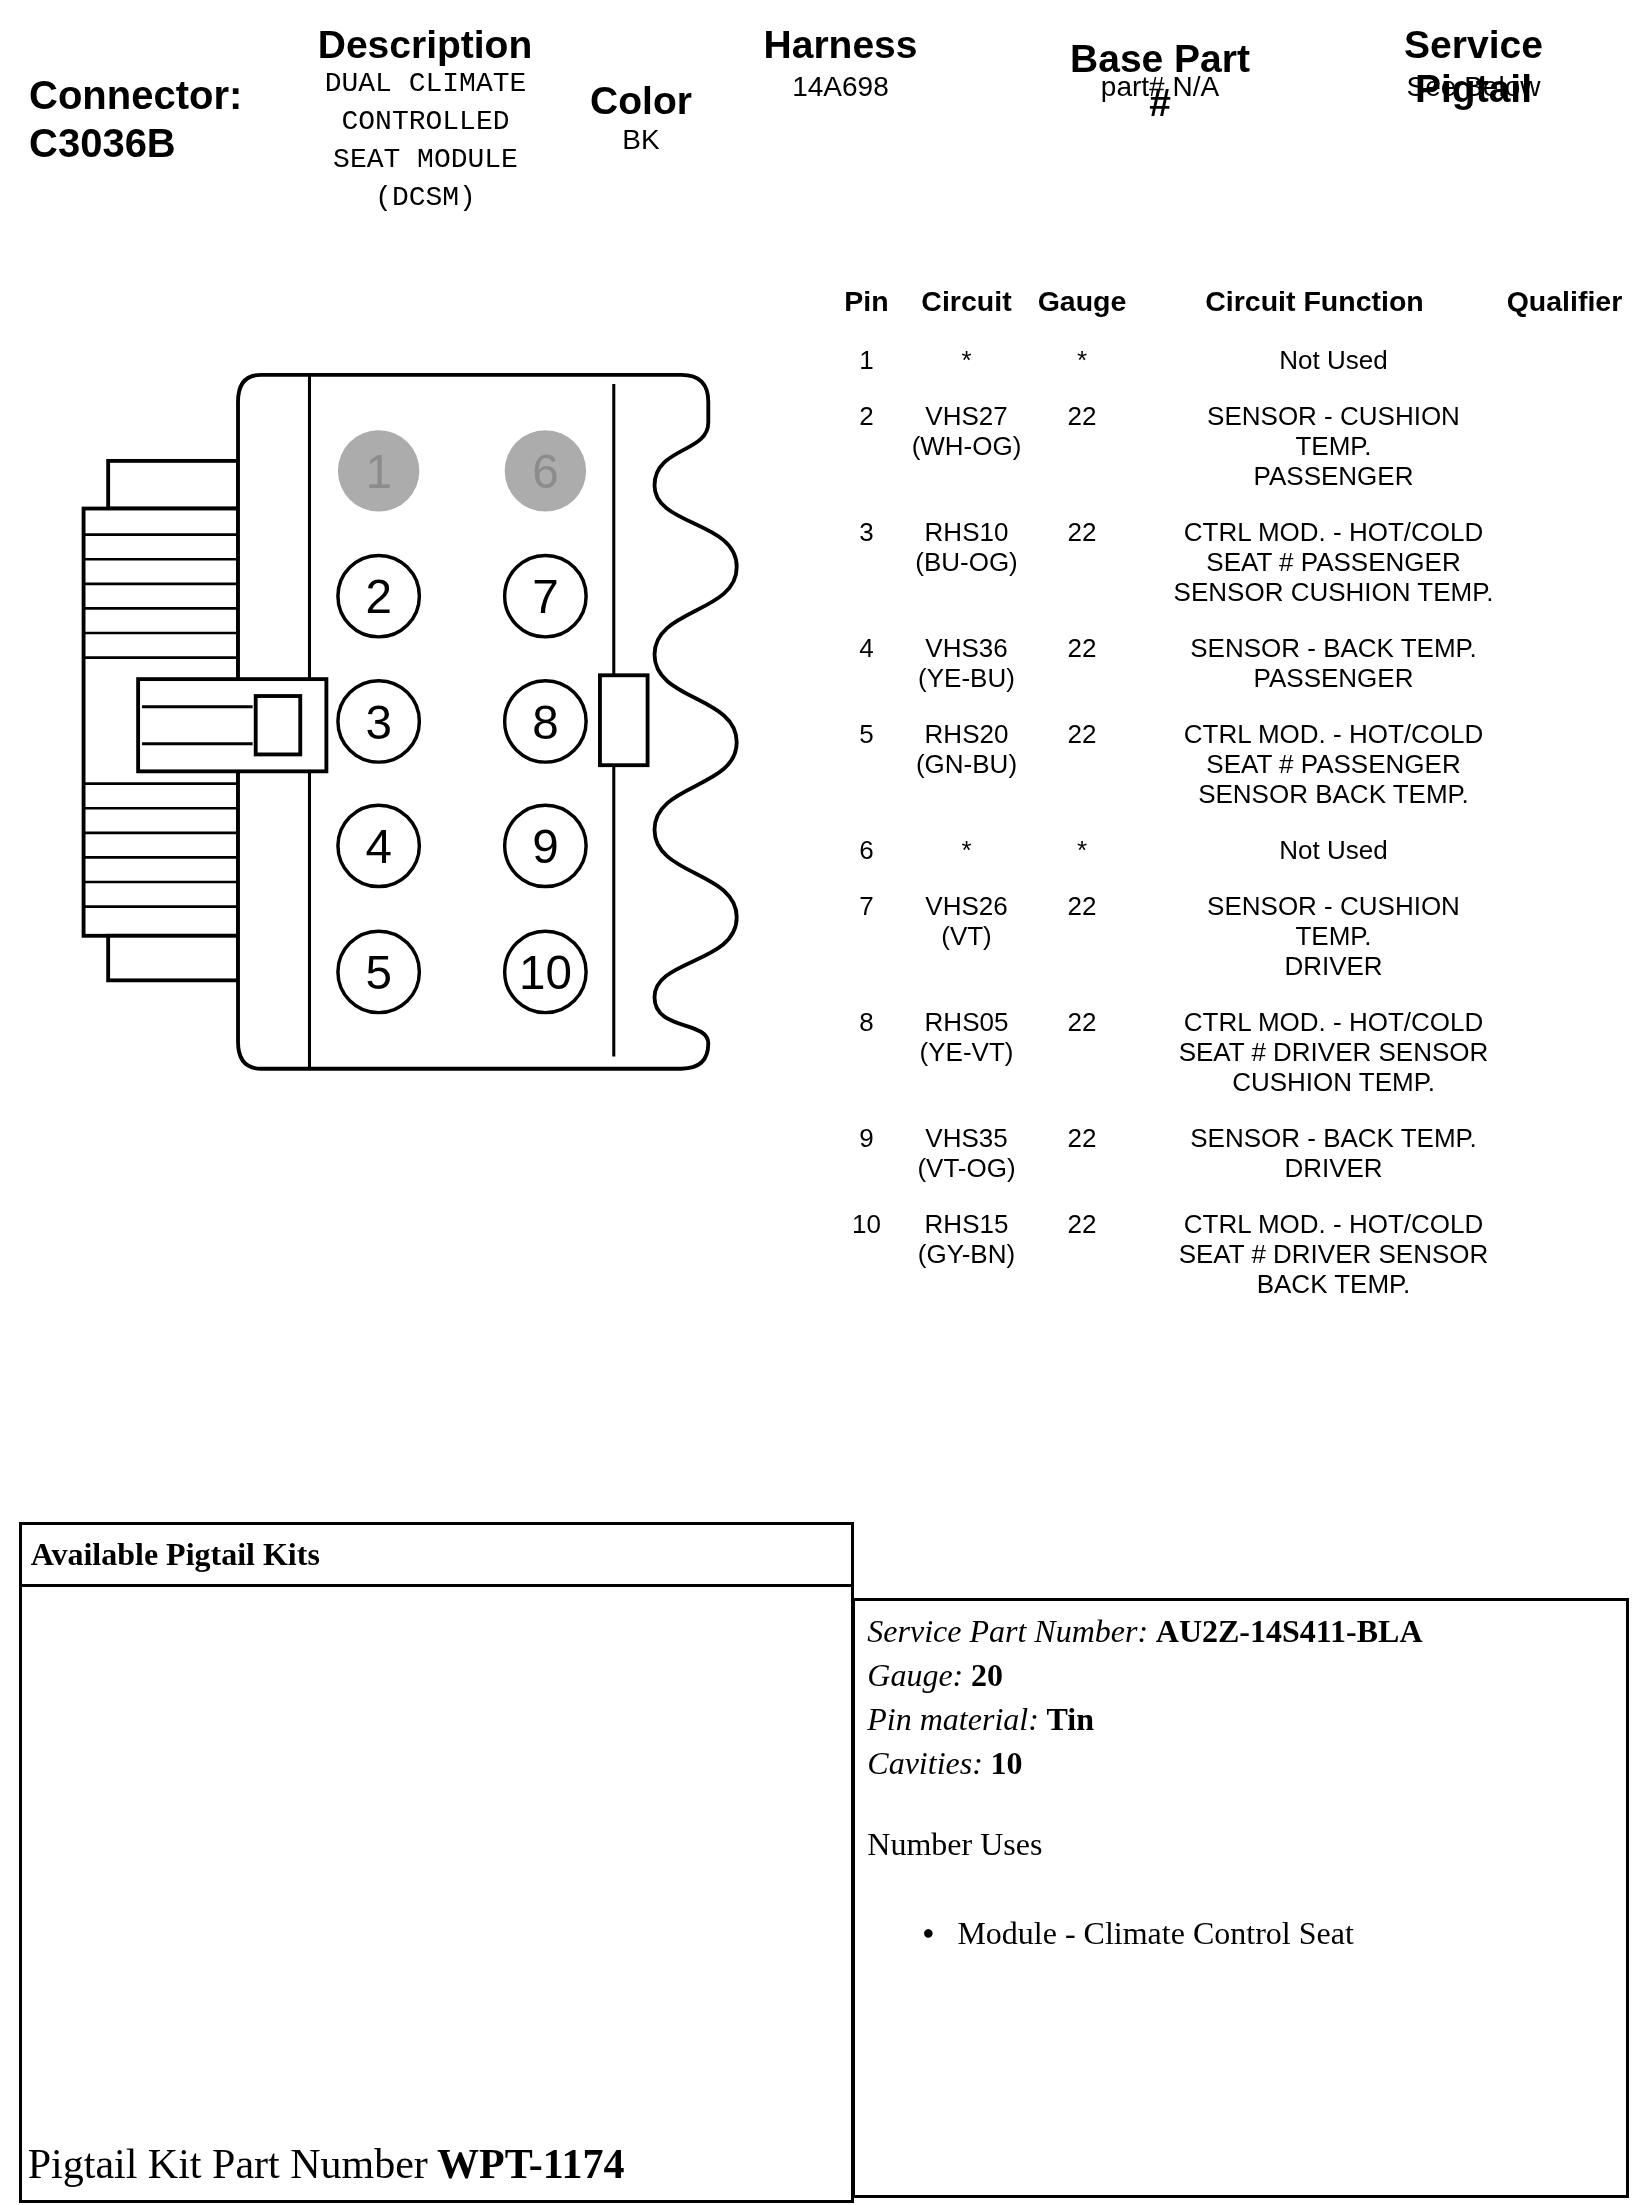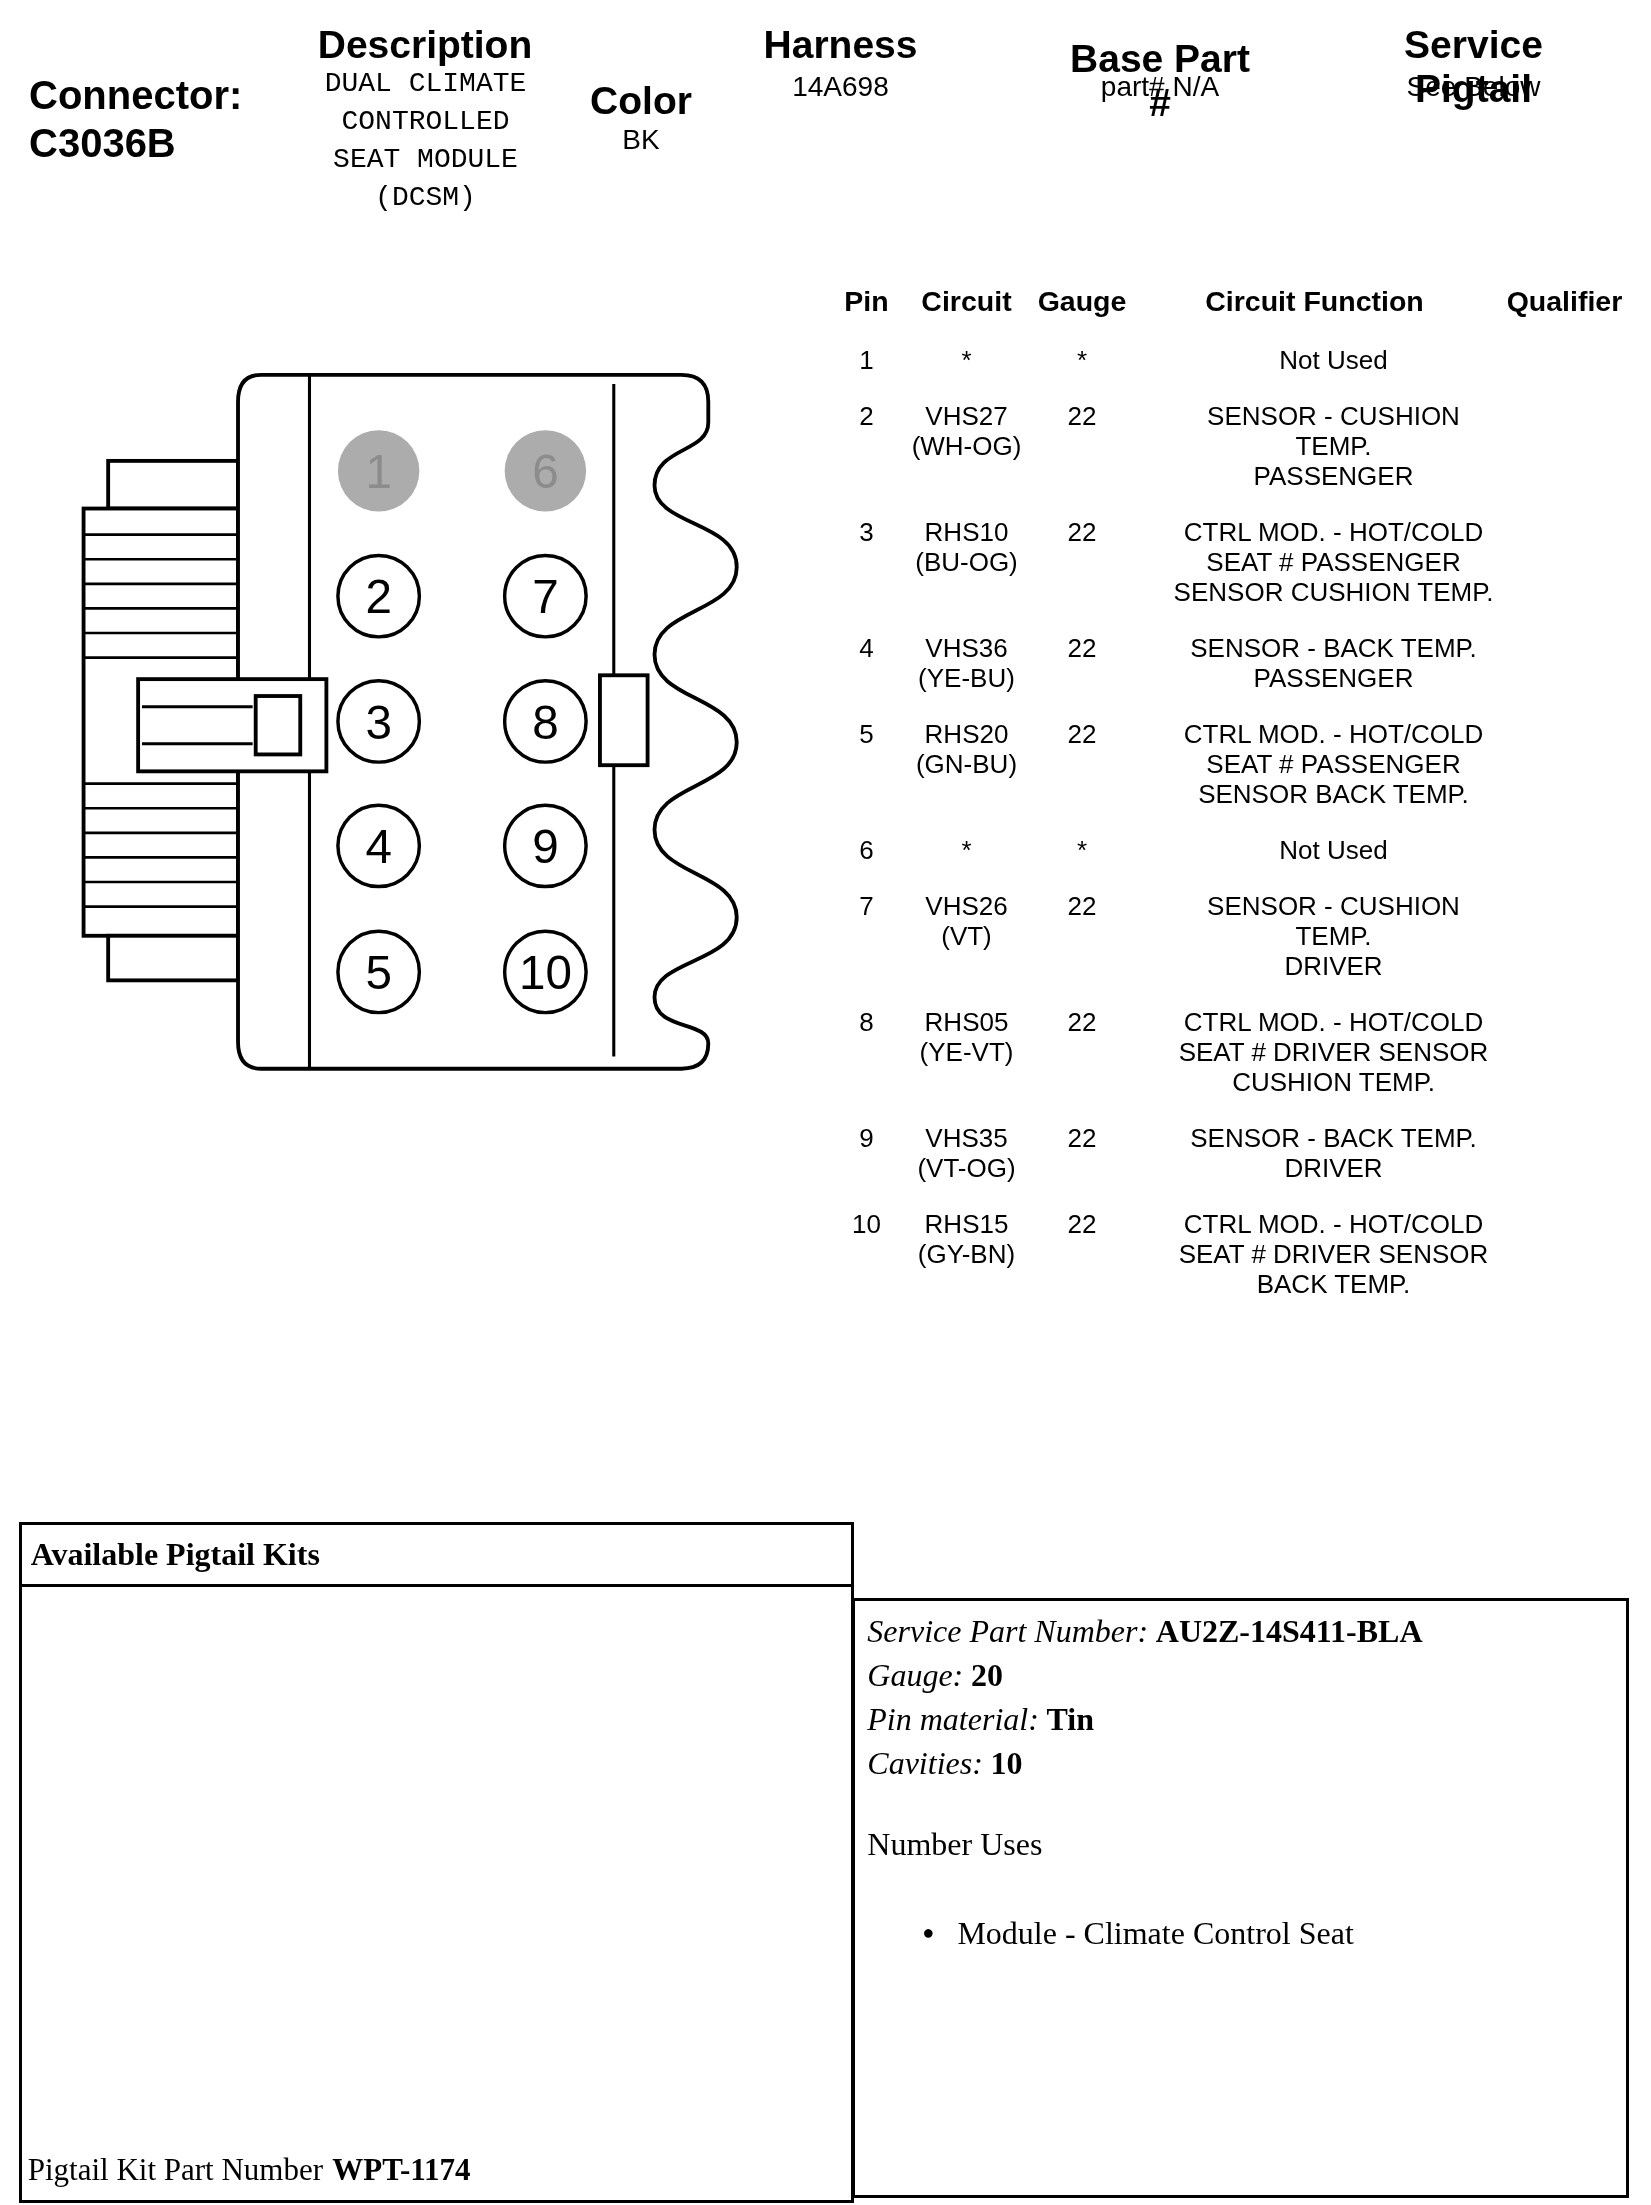--- a/index.html
+++ b/index.html
@@ -37,21 +37,21 @@
   .c-pin{text-align:center;}
   .c-circuit{text-align:center;white-space:pre-line;}
   .c-gauge{text-align:center;}
   .c-func{text-align:center;white-space:pre-line;margin-left:38px;}
   .c-qual{text-align:center;}
   .pigtail-box{position:absolute;left:18.5px;top:1522px;width:829px;height:675px;
                border:3.1px solid #000;display:flex;flex-direction:column;}
   .pigtail-header{border-bottom:3.1px solid #000;font-family:"Liberation Serif",serif;
                   font-weight:bold;font-size:32px;padding:10.8px 9.2px;}
   .pigtail-body{flex:1;display:flex;flex-direction:column;justify-content:flex-end;}
-  .pigtail-footer{font-family:"Liberation Serif",serif;font-size:31px;padding:6.2px 9.2px 12.3px 6.2px;}
+  .pigtail-footer{font-family:"Liberation Serif",serif;font-size:42px;padding:6.2px 9.2px 12.3px 6.2px;}
   .pigtail-footer .lbl{margin-right:9.2px;}
   .service-box{position:absolute;left:852px;top:1598px;width:777px;height:600px;
                border:3.1px solid #000;font-family:"Liberation Serif",serif;
                font-size:32px;line-height:44px;padding:7.7px 12.3px;box-sizing:border-box;}
   .service-box p{margin:0;}
   .service-box .lbl{margin-right:7.7px;font-style:italic;}
   .vehicle-uses{margin-top:37px !important;}
   .bullet-row{margin-top:45px;margin-left:55px;display:flex;align-items:baseline;}
   .bullet{font-size:20px;margin-right:23px;position:relative;top:-4.6px;}
 </style>

